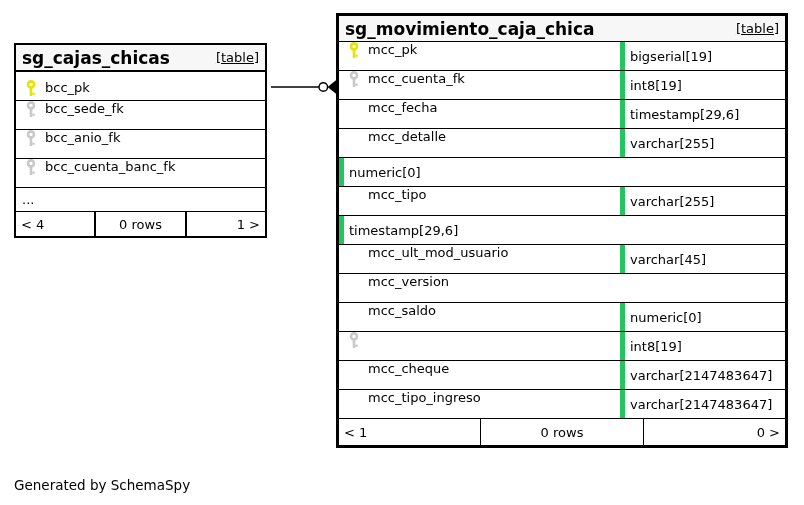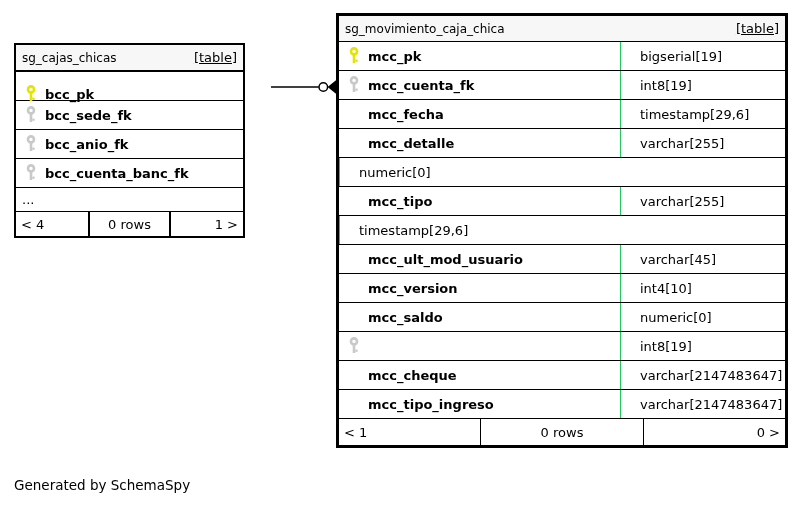--- a/index.html
+++ b/index.html
@@ -13,54 +13,54 @@
   }
   .canvas { position: absolute; inset: 0; }
 
   .table-box {
     position: absolute;
     background: #fff;
     border: 2px solid #000;
   }
   .table-box.emphasis { border-width: 3px; }
 
-  #left-table  { left: 14px;  top: 43px; width: 231px; }
+  #left-table  { left: 14px;  top: 43px; width: 253px; }
   #right-table { left: 336px; top: 13px; width: 452px; }
 
   .tbl-header {
     display: flex; justify-content: space-between; align-items: center;
     background: var(--header-bg, #f7f7f7);
     height: 27px;
     padding: 0 6px;
     border-bottom: 2px solid #000;
     cursor: pointer;
   }
   #right-table .tbl-header { border-bottom-width: 1px; height: 26px; }
-  .tbl-title { font-weight: normal; font-size: 12px; }
+  .tbl-title { font-weight: bold; font-size: 17px; }
   .tbl-badge { font-size: 13px; text-decoration: underline; }
 
   .row {
     display: flex; align-items: center;
     height: 29px;
     border-bottom: 1px solid #000;
     background: #fff;
   }
   .row.dots { height: 24px; padding-left: 6px; }
   .icon-slot {
     width: 13px; margin-left: 8px;
     display: inline-flex; align-items: center; justify-content: center;
     flex: 0 0 13px;
   }
   .col-name { margin-left: 8px; white-space: nowrap; }
-  .name-cell { display: flex; align-items: center; flex: 0 0 281px; height: 100%; overflow: hidden; font-weight: bold; }
+  .name-cell { display: flex; align-items: flex-start; flex: 0 0 281px; height: 100%; overflow: hidden; }
   .type-cell {
     flex: 1 1 auto; height: 100%;
-    border-left: 1px solid #22c55e;
+    border-left: 5px solid #22c55e;
     display: flex; align-items: center;
-    padding-left: 19px; white-space: nowrap;
+    padding-left: 5px; white-space: nowrap;
   }
 
   .tbl-footer { display: flex; height: 24px; }
   #right-table .tbl-footer { height: 26px; }
   .fc { display: flex; align-items: center; height: 100%; }
   .fc.left   { flex: 1 1 0; padding-left: 5px; justify-content: flex-start; }
   .fc.center { flex: 1.2 1 0; justify-content: center; border-left: 2px solid #000; border-right: 2px solid #000; }
   #right-table .fc.center { border-left-width: 1px; border-right-width: 1px; }
   .fc.right  { flex: 1 1 0; padding-right: 5px; justify-content: flex-end; }
 
@@ -208,21 +208,20 @@
             <span class="icon-slot"></span>
             <span class="col-name">mcc_ult_mod_usuario</span>
           </div>
           <div class="type-cell">varchar[45]</div>
         </div>
         <div class="row">
           <div class="name-cell">
             <span class="icon-slot"></span>
             <span class="col-name">mcc_version</span>
           </div>
-          <div class="type-cell">int4[10]</div>
         </div>
         <div class="row">
           <div class="name-cell">
             <span class="icon-slot"></span>
             <span class="col-name">mcc_saldo</span>
           </div>
           <div class="type-cell">numeric[0]</div>
         </div>
         <div class="row">
           <div class="name-cell">

